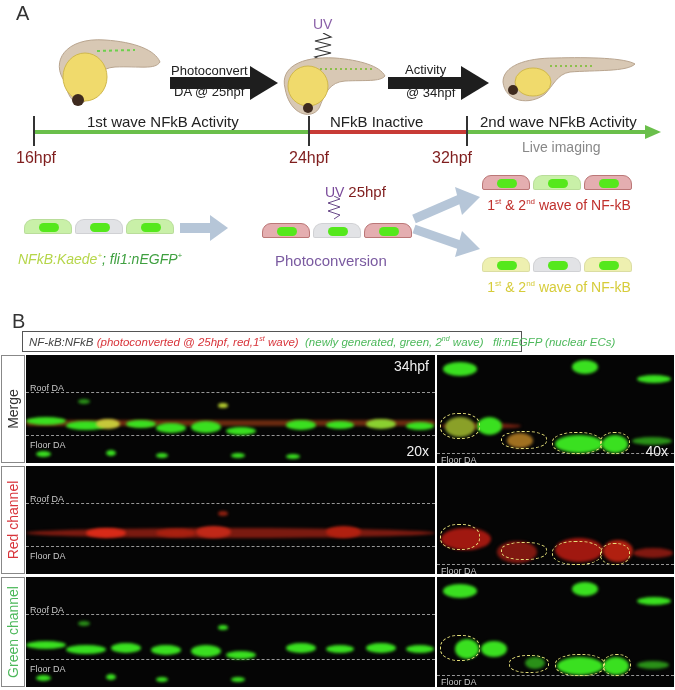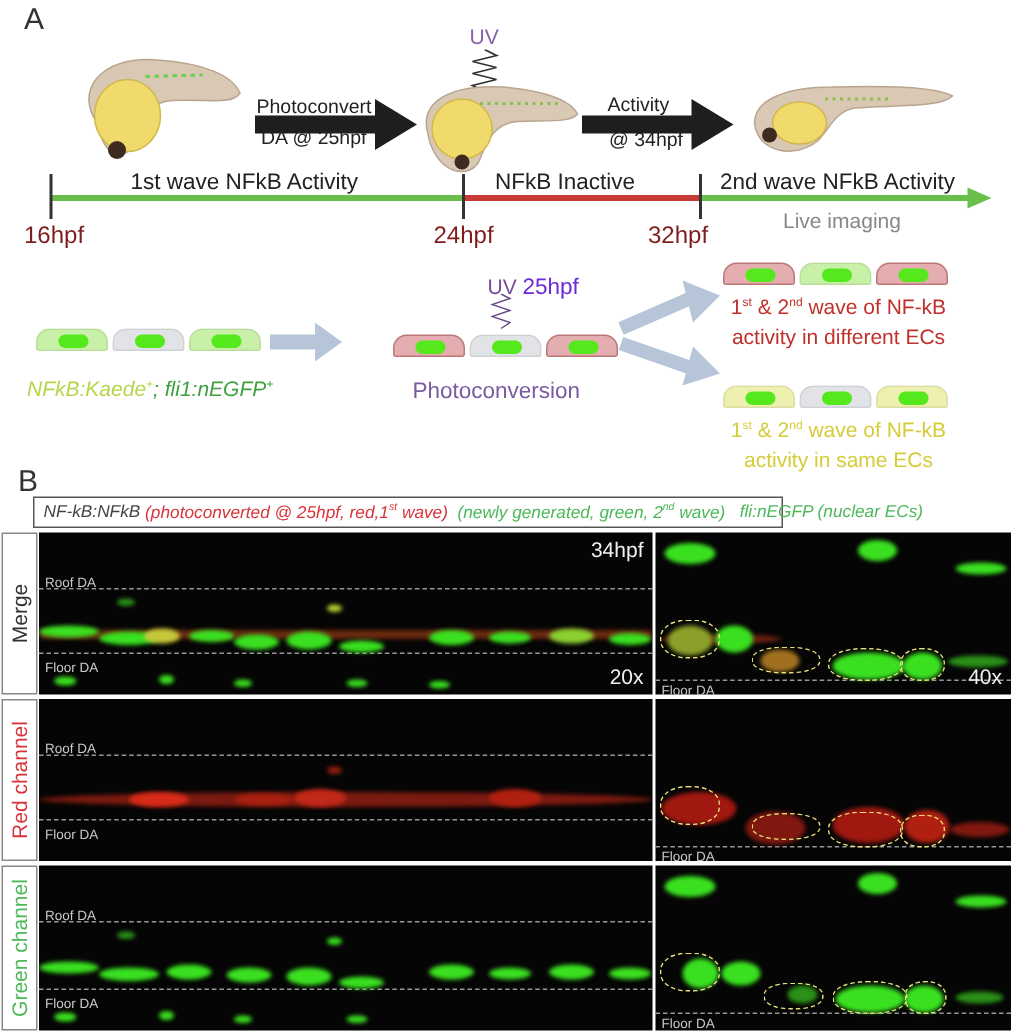--- a/index.html
+++ b/index.html
@@ -109,21 +109,21 @@
 </div>
 <div class="abs" style="left:18px;top:251px;font-size:14px;font-style:italic;white-space:nowrap;">
   <span style="color:#b6d64a;">NFkB:Kaede</span><sup style="color:#b6d64a;font-size:8px;">+</sup><span style="color:#3fa040;">; </span><span style="color:#3fa040;">fli1:nEGFP</span><sup style="color:#3fa040;font-size:8px;">+</sup>
 </div>
 
 <div class="abs blue-arrow" style="left:180px;top:223px;width:30px;height:10px;"></div>
 <div class="abs" style="left:210px;top:215px;width:0;height:0;border-top:13px solid transparent;border-bottom:13px solid transparent;border-left:18px solid #b6c6d8;"></div>
 
 <div class="abs" style="left:325px;top:183px;font-size:14px;white-space:nowrap;">
   <span style="color:#7a4a9a;">UV</span>
-  <span style="color:#6d28d9;font-size:15px;">25hpf</span>
+  <span style="color:#7f1d1d;font-size:15px;">25hpf</span>
 </div>
 <svg class="abs" style="left:327px;top:196px;" width="14" height="24">
   <path d="M7,0 L13,3 L1,7 L13,11 L1,15 L13,19 L7,23" fill="none" stroke="#6a4a8a" stroke-width="1"></path>
 </svg>
 
 <div class="abs cellrow" style="left:262px;top:223px;">
   <div class="cell c-red">
       <div class="nuc"></div>
     </div>
   <div class="cell c-grey">
@@ -148,37 +148,35 @@
     </div>
   <div class="cell c-green">
       <div class="nuc"></div>
     </div>
   <div class="cell c-red">
       <div class="nuc"></div>
     </div>
 </div>
 <div class="abs" style="left:474px;top:192px;width:170px;text-align:center;font-size:14px;line-height:19px;color:#c0302c;">
   <div><span>1</span><sup style="font-size:8px">st</sup><span> &amp; 2</span><sup style="font-size:8px">nd</sup><span> wave of NF-kB</span></div>
-  <div>activity in different ECs</div>
 </div>
 
 <div class="abs cellrow" style="left:482px;top:257px;">
   <div class="cell c-yellow">
       <div class="nuc"></div>
     </div>
   <div class="cell c-grey">
       <div class="nuc"></div>
     </div>
   <div class="cell c-yellow">
       <div class="nuc"></div>
     </div>
 </div>
 <div class="abs" style="left:474px;top:274px;width:170px;text-align:center;font-size:14px;line-height:19px;color:#d6cc3a;">
   <div><span>1</span><sup style="font-size:8px">st</sup><span> &amp; 2</span><sup style="font-size:8px">nd</sup><span> wave of NF-kB</span></div>
-  <div>activity in same ECs</div>
 </div>
 
 <div class="abs panel-letter" style="left:12px;top:310px;">B</div>
 
 <div class="abs legend-box" style="left:22px;top:331px;width:500px;">
   <span style="color:#444;">NF-kB:NFkB</span>
   <span style="color:#d8343a;"><span>(photoconverted @ 25hpf, red,1</span><sup style="font-size:7px">st</sup><span> wave)</span></span>
   &nbsp;<span style="color:#4cb85a;"><span>(newly generated, green, 2</span><sup style="font-size:7px">nd</sup><span> wave)</span></span>
   &nbsp;&nbsp;<span style="color:#4cb85a;">fli:nEGFP (nuclear ECs)</span>
 </div>

